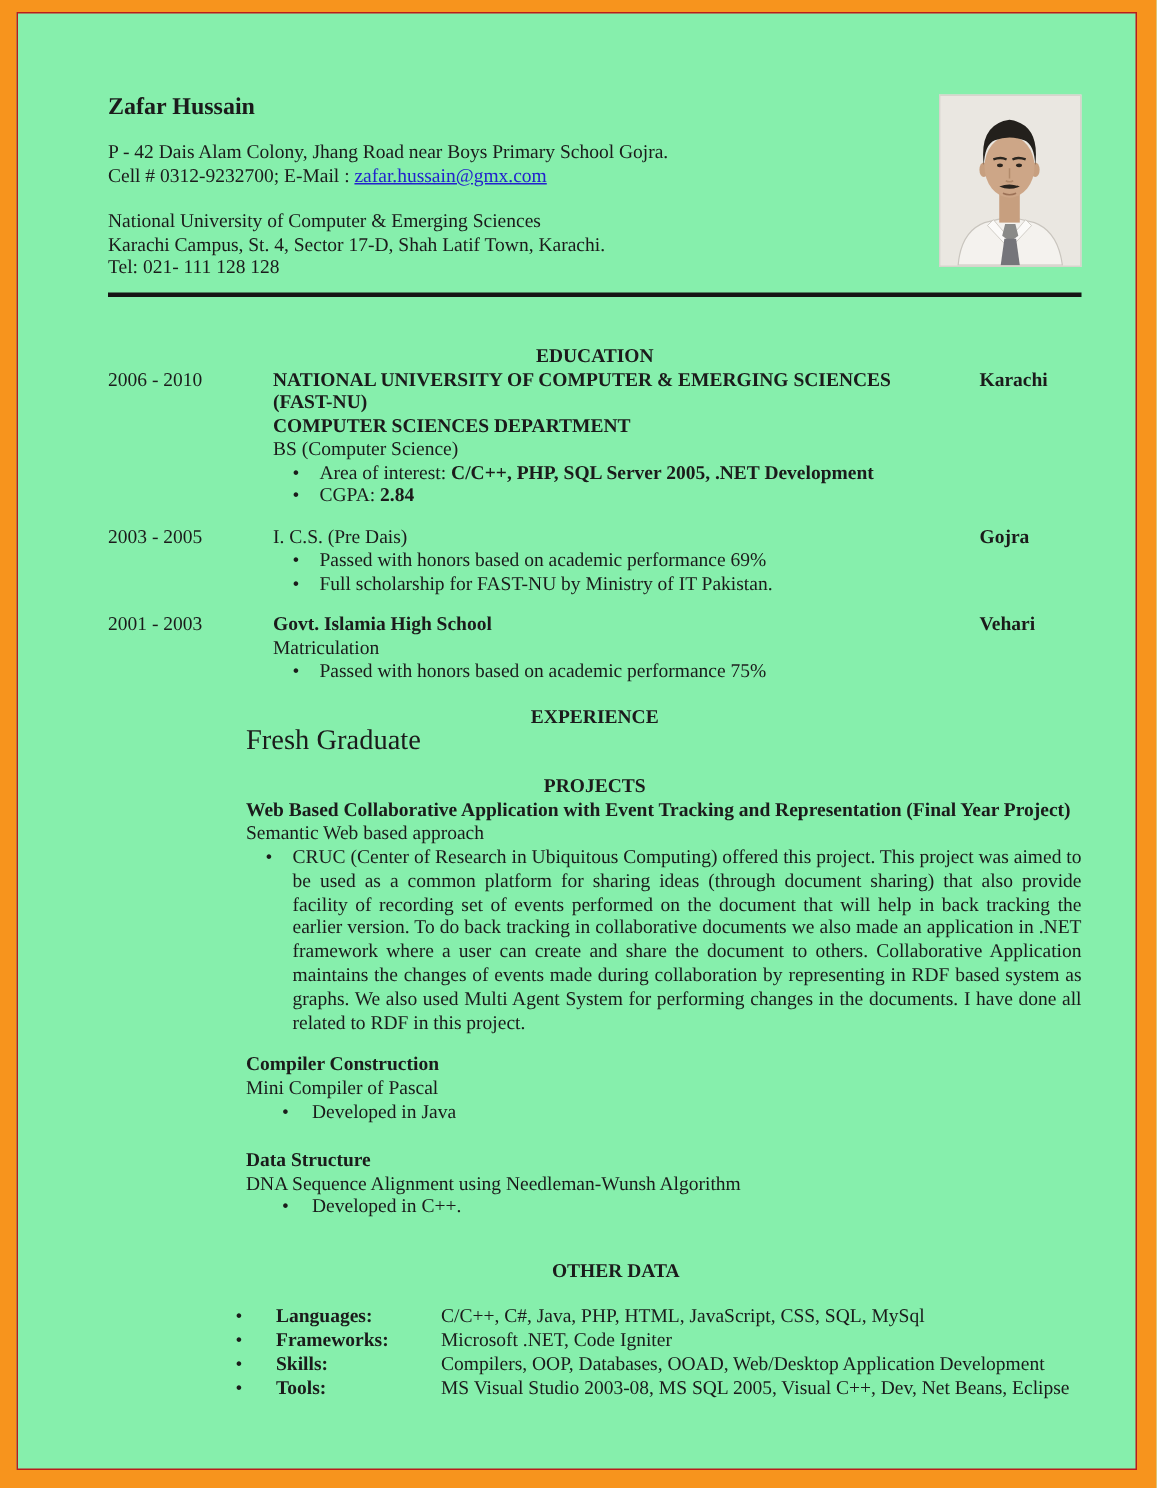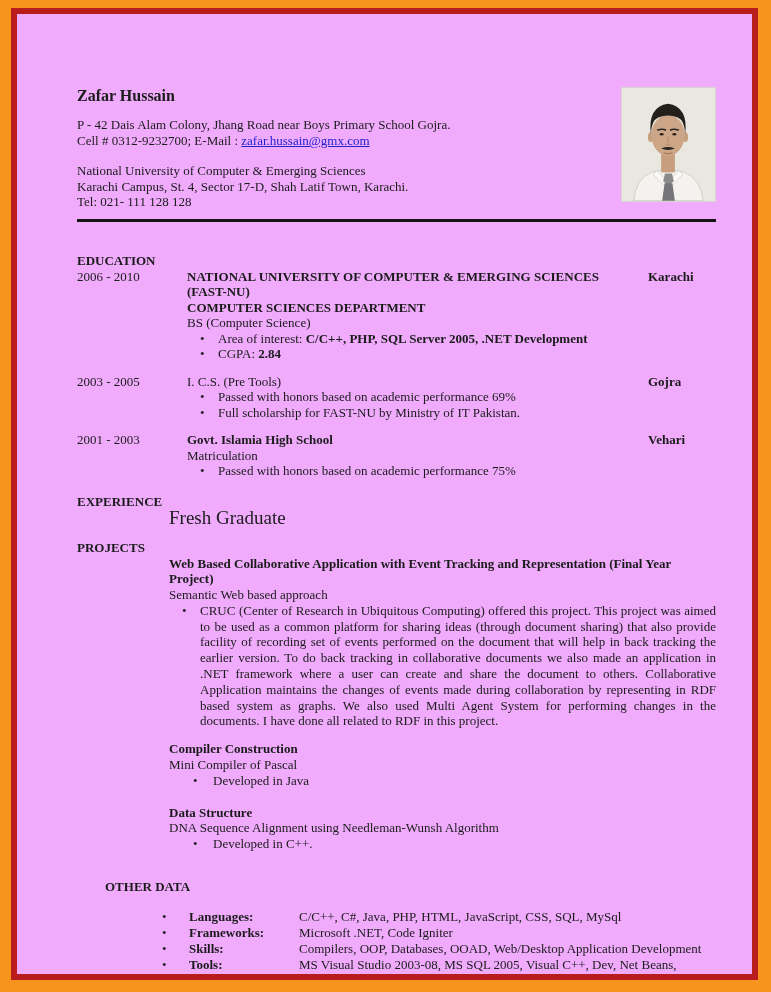--- a/index.html
+++ b/index.html
@@ -11,24 +11,24 @@
   }
   .sheet {
     position: relative;
     width: 771px; height: 992px;
     background: #F7941D; 
     overflow: hidden;
   }
   .page {
     position: absolute;
     top: 8px; left: 11px; right: 13px; bottom: 12px;
-    background: #f0abfc;
-    border: 6px solid #b91c1c;
+    background: #86efac;
+    border: 1px solid #b91c1c;
     box-sizing: border-box;
-    padding: 73px 36px 0 60px;
+    padding: 54px 36px 0 60px;
     overflow: hidden;
   }
   
   .header { display: flex; justify-content: space-between; align-items: flex-start; }
   .header-text { font-size: 13px; line-height: 16px; }
   .person-name { font-size: 16px; font-weight: bold; margin: 0 0 12px 0; line-height: 18px; }
   .hline { margin: 0; }
   .hgroup2 { margin-top: 14px; line-height: 15.5px; }
   a.email-link { color: #2222CC; text-decoration: underline; cursor: pointer; }
   .photo {
@@ -39,20 +39,21 @@
     margin-top: 0;
   }
   .rule {
     border: none; border-top: 3px solid #151515;
     margin: 9px 0 0 0;
   }
   
   .section-heading {
     font-weight: bold; font-size: 13px; line-height: 16px;
     margin: 0;
+    text-align: center;
   }
   .edu-heading { margin-top: 31px; }
   .entry {
     display: grid;
     grid-template-columns: 92px 1fr 68px;
     font-size: 13px; line-height: 15.5px; gap: 18px;
   }
   .entry + .entry { margin-top: 12px; }
   .entry .years { font-weight: normal; }
   .entry .city { font-weight: bold; }
@@ -145,21 +146,21 @@
         <div>BS (Computer Science)</div>
         <div class="bullet"><span>Area of interest: </span><b>C/C++, PHP, SQL Server 2005, .NET Development</b></div>
         <div class="bullet"><span>CGPA: </span><b>2.84</b></div>
       </div>
       <div class="city">Karachi</div>
     </div>
 
     <div class="entry">
       <div class="years">2003 - 2005</div>
       <div>
-        <div>I. C.S. (Pre Tools)</div>
+        <div>I. C.S. (Pre Dais)</div>
         <div class="bullet">Passed with honors based on academic performance 69%</div>
         <div class="bullet">Full scholarship for FAST-NU by Ministry of IT Pakistan.</div>
       </div>
       <div class="city">Gojra</div>
     </div>
 
     <div class="entry">
       <div class="years">2001 - 2003</div>
       <div>
         <div class="inst-line">Govt. Islamia High School</div>

